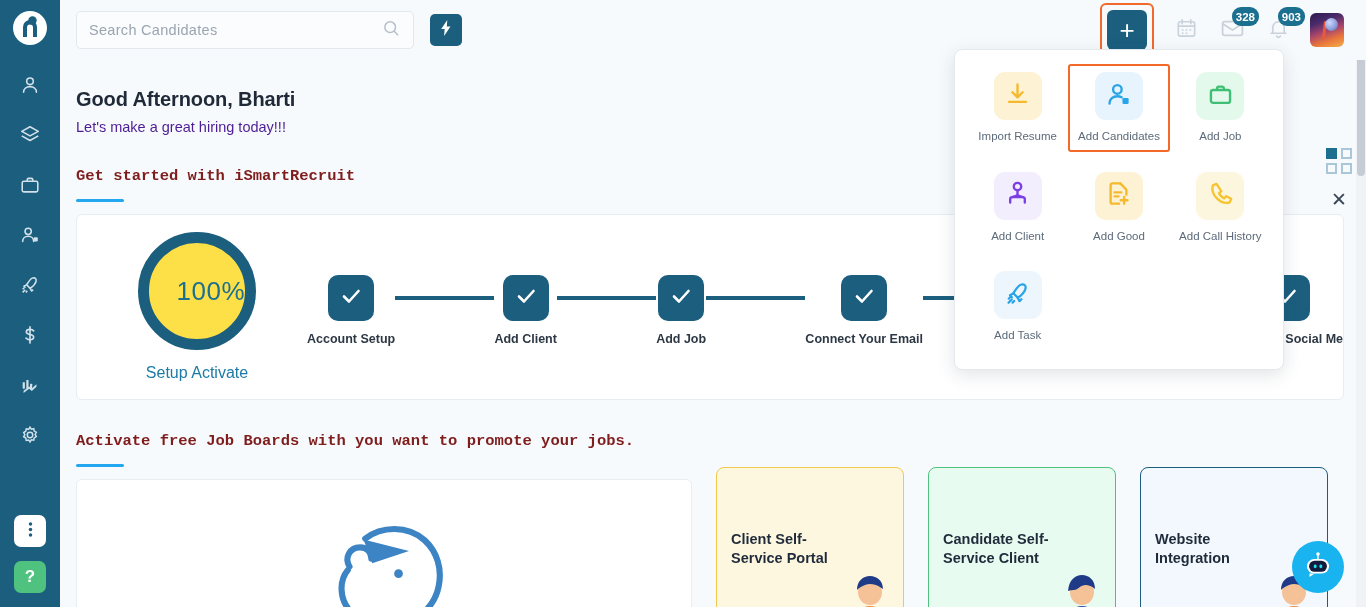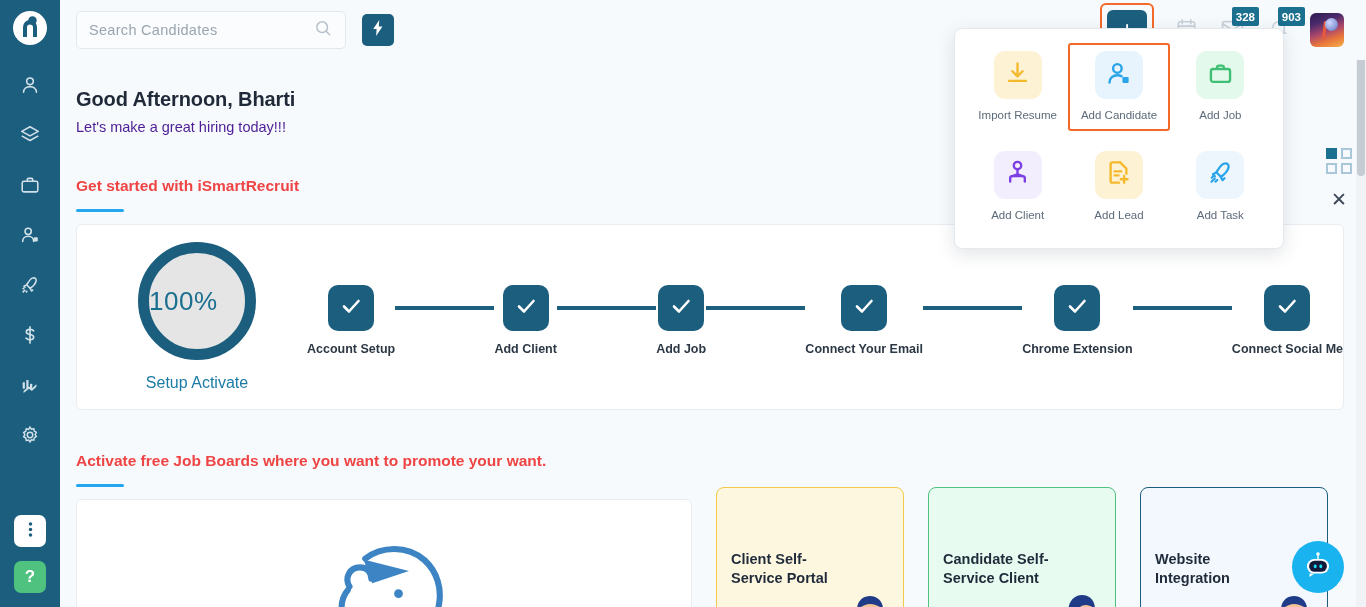--- a/index.html
+++ b/index.html
@@ -46,21 +46,21 @@
 
   
   .header {
     height: 60px; width: 100%;
     display: flex; align-items: center;
     padding: 0 22px 0 16px;
     background: #f7fafc;
     position: relative; z-index: 5;
   }
   .search-box {
-    width: 270px; height: 38px;
+    width: 338px; height: 38px;
     background: #fbfcfd;
     border: 1px solid #e3e8ee;
     border-radius: 5px;
     display: flex; align-items: center;
     padding: 0 12px;
     position: relative;
   }
   .search-box input {
     border: none; outline: none; background: transparent;
     font-size: 14.5px; color: #6b7785; width: 100%;
@@ -84,21 +84,21 @@
     width: 40px; height: 40px; border-radius: 6px;
     background: #1b5e7e; color: #fff;
     display: flex; align-items: center; justify-content: center;
     font-size: 26px; font-weight: 300; line-height: 1;
     cursor: pointer;
   }
   .hicon { position: relative; width: 28px; height: 28px; display:flex; align-items:center; justify-content:center; cursor: pointer;}
   .badge {
     position: absolute; top: -9px; right: -13px;
     min-width: 26px; height: 19px; padding: 0 4px;
-    border-radius: 2px; background: #1b6f8f; color: #fff;
+    border-radius: 9px; background: #1b6f8f; color: #fff;
     font-size: 11.5px; font-weight: bold;
     display: flex; align-items: center; justify-content: center;
   }
   .avatar {
     width: 34px; height: 34px; border-radius: 6px;
     overflow: hidden; cursor: pointer;
     background: linear-gradient(160deg,#2b1b4d 0%,#4a2a6b 28%,#a8456b 52%,#e8743c 74%,#f5b04a 100%);
     position: relative;
   }
   .avatar:after {
@@ -109,35 +109,35 @@
   .avatar:before {
     content:""; position:absolute; left:13px; top:8px;
     width:3px; height:18px; background:#e85a3a; transform: rotate(6deg);
     border-radius: 2px;
   }
 
   
   .content { padding: 0 22px 0 16px; position: relative; }
   .greeting { font-size: 20px; font-weight: bold; color: #1f2937; margin-top: 28px; letter-spacing: -.1px;}
   .subgreet { font-size: 14.5px; color: #4c1d95; margin-top: 8px; }
-  .section-title { font-size: 15.5px; font-weight: bold; color: #ef4444; margin-top: 42px; }
+  .section-title { font-size: 15.5px; font-weight: bold; color: #7f1d1d; margin-top: 32px; font-family: Liberation Mono, monospace; }
   .section-rule { width: 48px; height: 3px; background: #22a7f0; margin-top: 14px; border-radius: 2px;}
 
   .card {
     background: #fff; border: 1px solid #e8edf2; border-radius: 6px;
     margin-top: 12px; position: relative;
   }
   .progress-card { height: 186px; display: flex; align-items: center; padding: 0 0 0 10px; }
 
   .ring-wrap { width: 220px; display:flex; flex-direction: column; align-items: center; }
   .ring {
     width: 118px; height: 118px; border-radius: 50%;
     border: 11px solid #1b5e7e;
-    display: flex; align-items: center; justify-content: flex-start;
-    background: #e5e5e5;
+    display: flex; align-items: center; justify-content: flex-end;
+    background: #fde047;
   }
   .ring-val { font-size: 26px; color: #1b6f8f; letter-spacing: .5px; }
   .ring-label { margin-top: 14px; font-size: 16px; color: #1b7ba6; }
 
   .steps { display: flex; align-items: flex-start; flex: 1; position: relative; padding-top: 6px;}
   .step { display: flex; flex-direction: column; align-items: center; position: relative; z-index: 2;}
   .step-box {
     width: 46px; height: 46px; border-radius: 10px; background: #1b5e7e;
     display: flex; align-items: center; justify-content: center;
   }
@@ -183,21 +183,21 @@
     position: absolute; right: 0; top: 0; width: 10px; height: 607px;
     background: #f0f2f5; z-index: 3;
   }
   .scroll-thumb {
     position: absolute; right: 1px; top: 36px; width: 8px; height: 140px;
     background: #c6ccd4; border-radius: 4px;
   }
 
   
   .qa-panel {
-    position: absolute; right: 82px; top: 28px;
+    position: absolute; right: 82px; top: 49px;
     width: 330px;
     background: #fff; border: 1px solid #e4e9ee; border-radius: 8px;
     box-shadow: 0 5px 18px rgba(30,50,70,.13);
     padding: 14px 12px 18px 12px;
     z-index: 20;
   }
   .qa-grid { display: grid; grid-template-columns: repeat(3, 1fr); row-gap: 12px; }
   .qa-item {
     display: flex; flex-direction: column; align-items: center;
     padding: 6px 2px 6px 2px; cursor: pointer; border: 2px solid transparent;
@@ -445,21 +445,21 @@
               <div class="step-box">
                 <span><svg width="24" height="24" viewBox="0 0 24 24" fill="none" stroke="#ffffff" stroke-width="2.6" stroke-linecap="round" stroke-linejoin="round">
                     <path d="M5 12.5 10 17.5 19.5 7"></path>
                   </svg></span>
               </div>
               <div class="step-label">Connect Social Me</div>
             </div>
           </div>
       </div>
 
-      <h2 class="section-title">Activate free Job Boards where you want to promote your want.</h2>
+      <h2 class="section-title">Activate free Job Boards with you want to promote your jobs.</h2>
       <div class="section-rule"></div>
 
       <div style="display:flex; gap:24px; align-items:flex-start;">
         <div class="card boards-card" style="width:616px;">
           <div class="board-left">
             <span>
               <svg class="bird" viewBox="0 0 200 150" fill="none">
                 <path d="M78 30c18-14 48-16 68 2 14 13 20 32 16 52-4 22-22 40-46 44-6 1-12 1-18 0" stroke="#3c84c4" stroke-width="7" stroke-linecap="round"></path>
                 <path d="M76 31 128 44 86 58z" fill="#3c84c4"></path>
                 <path d="M60 62c-6-10 0-22 12-22 8 0 13 6 13 13" stroke="#3c84c4" stroke-width="7" stroke-linecap="round"></path>
@@ -539,21 +539,21 @@
             <div class="qa-label">Import Resume</div>
           </div>
           <div class="qa-item selected">
             <div class="qa-tile" style="background:#e7f4fd">
               <span><svg width="27" height="27" viewBox="0 0 24 24" fill="none" stroke="#2aa4e8" stroke-width="2.1" stroke-linecap="round" stroke-linejoin="round">
                   <circle cx="11" cy="7.5" r="3.8"></circle>
                   <path d="M4 20c0-4 3.2-6.4 7-6.4 1.4 0 2.7.3 3.8.9"></path>
                   <rect x="15.5" y="15" width="5.5" height="5.5" rx="1.2" fill="#2aa4e8" stroke="none"></rect>
                 </svg></span>
             </div>
-            <div class="qa-label">Add Candidate</div>
+            <div class="qa-label">Add Candidates</div>
           </div>
           <div class="qa-item">
             <div class="qa-tile" style="background:#e3f9ec">
               <span><svg width="27" height="27" viewBox="0 0 24 24" fill="none" stroke="#3fbf73" stroke-width="2.1" stroke-linejoin="round">
                   <rect x="3.5" y="8" width="17" height="11.5" rx="2"></rect>
                   <path d="M9 8V6.3A1.4 1.4 0 0 1 10.4 5h3.2A1.4 1.4 0 0 1 15 6.3V8"></path>
                 </svg></span>
             </div>
             <div class="qa-label">Add Job</div>
           </div>
@@ -569,21 +569,29 @@
           </div>
           <div class="qa-item">
             <div class="qa-tile" style="background:#fdf3d4">
               <span><svg width="27" height="27" viewBox="0 0 24 24" fill="none" stroke="#f5b92e" stroke-width="2.1" stroke-linecap="round" stroke-linejoin="round">
                   <path d="M13.5 3H6.5A1.5 1.5 0 0 0 5 4.5v15A1.5 1.5 0 0 0 6.5 21h6"></path>
                   <path d="M13.5 3 19 8.5V13"></path>
                   <path d="M8.5 11h6M8.5 14.5h3.5"></path>
                   <path d="M17 15v6M14 18h6"></path>
                 </svg></span>
             </div>
-            <div class="qa-label">Add Lead</div>
+            <div class="qa-label">Add Good</div>
+          </div>
+          <div class="qa-item">
+            <div class="qa-tile" style="background:#fdf6de">
+              <span><svg width="27" height="27" viewBox="0 0 24 24" fill="none" stroke="#f5c430" stroke-width="2.1" stroke-linecap="round" stroke-linejoin="round">
+                  <path d="M8.4 3.5 5.2 4.8c-1 3.5.3 8.2 3.6 11.5 3.3 3.3 7.9 4.6 11.4 3.6l1.3-3.2-4.3-2.3-2 2c-1.8-.9-3.6-2.7-4.5-4.5l2-2z"></path>
+                </svg></span>
+            </div>
+            <div class="qa-label">Add Call History</div>
           </div>
           <div class="qa-item">
             <div class="qa-tile" style="background:#eef6fd">
               <span><svg width="27" height="27" viewBox="0 0 24 24" fill="none" stroke="#2aa4e8" stroke-width="2" stroke-linecap="round" stroke-linejoin="round">
                   <path d="M14.8 4.2c3.3-1.1 5.2.8 4.1 4.1-.8 2.4-3.8 5.6-6.6 7.5l-4-4C10.2 8.9 12.4 5 14.8 4.2z"></path>
                   <path d="M8.3 11.9 5.3 13.6 7 15.3M12.1 15.8l1.7 3 1.7-1.7"></path>
                   <path d="M4 20.2l2.9-2.9M4.2 16.6l1.5-1.5M7.6 20.1l1.5-1.5"></path>
                 </svg></span>
             </div>
             <div class="qa-label">Add Task</div>

